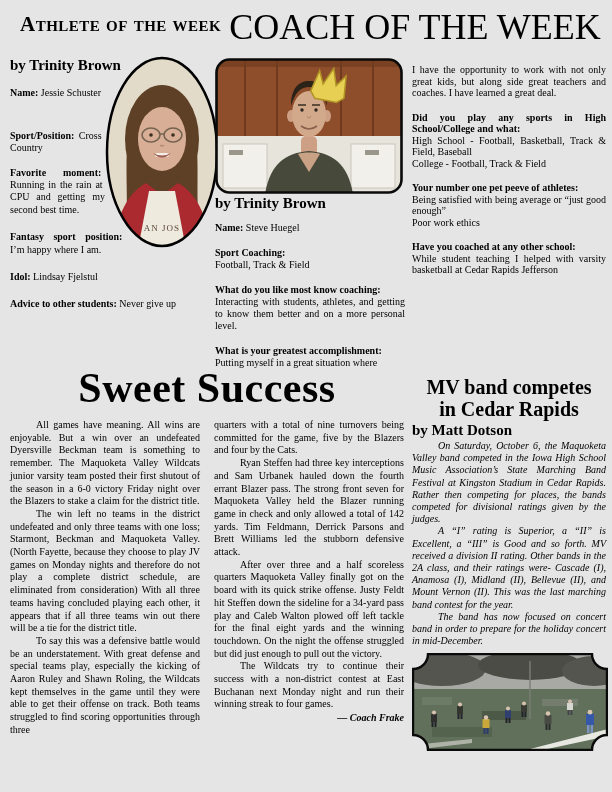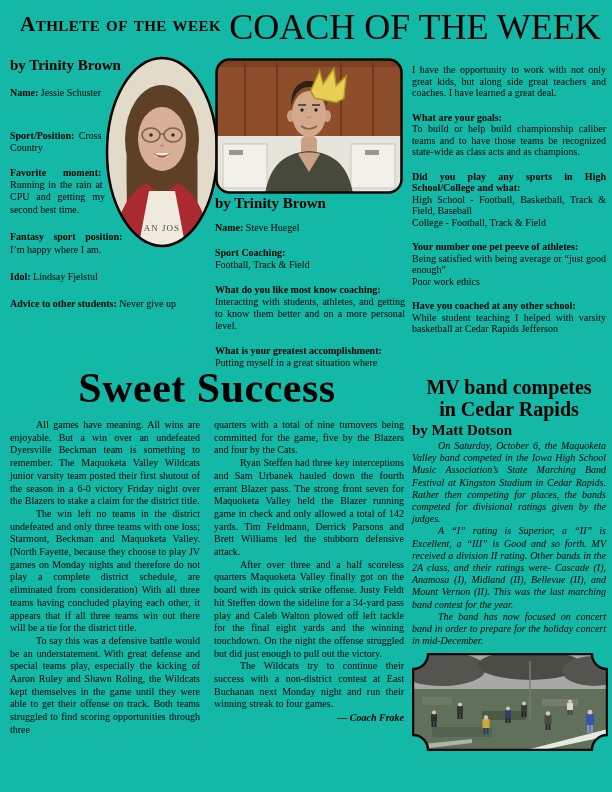--- a/index.html
+++ b/index.html
@@ -1,17 +1,17 @@
 <!DOCTYPE html>
 <html><head>
 <meta charset="utf-8">
 <style>
   html,body { margin:0; padding:0; background:#888; }
   .page {
-    position:relative; width:612px; height:792px; background:#14b8a6;
+    position:relative; width:612px; height:792px; background:#e5e5e5;
     font-family:"Liberation Serif","DejaVu Serif",serif; color:#000;
     overflow:hidden; margin:0 auto;
   }
   
   #athlete { position:absolute; left:10px; top:12px; width:202px; }
   #athlete h2 {
     margin:0 0 0 10px; font-size:21px; font-weight:700;
     font-variant:small-caps; letter-spacing:0.5px; white-space:nowrap;
   }
   .abody { margin-top:8px; font-size:10px; line-height:12.4px; text-align:justify; }
@@ -153,21 +153,20 @@
   <div id="coach-mid">
     <p class="byline-b">by Trinity Brown</p>
     <p class="gap"><b class="lbl">Name:</b> <span>Steve Huegel</span></p>
     <p class="gap"><b class="lbl blk">Sport Coaching:</b><span class="ml">Football, Track &amp; Field</span></p>
     <p class="gap"><b class="lbl blk">What do you like most know coaching:</b><span class="ml">Interacting with students, athletes, and getting to know them better and on a more personal level.</span></p>
     <p class="gap"><b class="lbl blk">What is your greatest accomplishment:</b><span class="ml">Putting myself in a great situation where</span></p>
   </div>
 
   <div id="coach-right">
     <p><span>I have the opportunity to work with not only great kids, but along side great teachers and coaches.  I have learned a great deal.</span></p>
-    <p class="gap"><b class="lbl blk">What are your goals:</b><span class="ml">To build or help build championship caliber teams and to have those teams be recognized state-wide as class acts and as champions.</span></p>
     <p class="gap"><b class="lbl blk">Did you play any sports in High School/College and what:</b><span class="ml">High School - Football, Basketball, Track &amp; Field, Baseball
 College - Football, Track &amp; Field</span></p>
     <p class="gap"><b class="lbl blk">Your number one pet peeve of athletes:</b><span class="ml">Being satisfied with being average or “just good enough”
 Poor work ethics</span></p>
     <p class="gap"><b class="lbl blk">Have you coached at any other school:</b><span class="ml">While student teaching I helped with varsity basketball at Cedar Rapids Jefferson</span></p>
   </div>
 
   <section id="sweet">
     <h1>Sweet Success</h1>
     <div class="cols">

